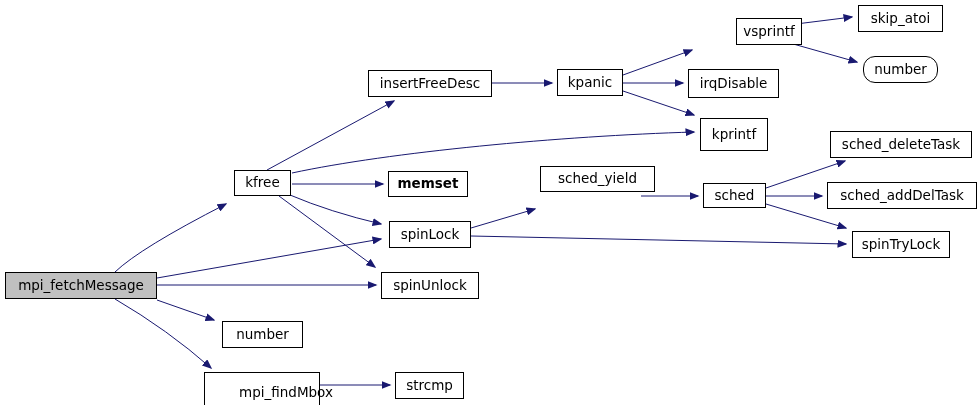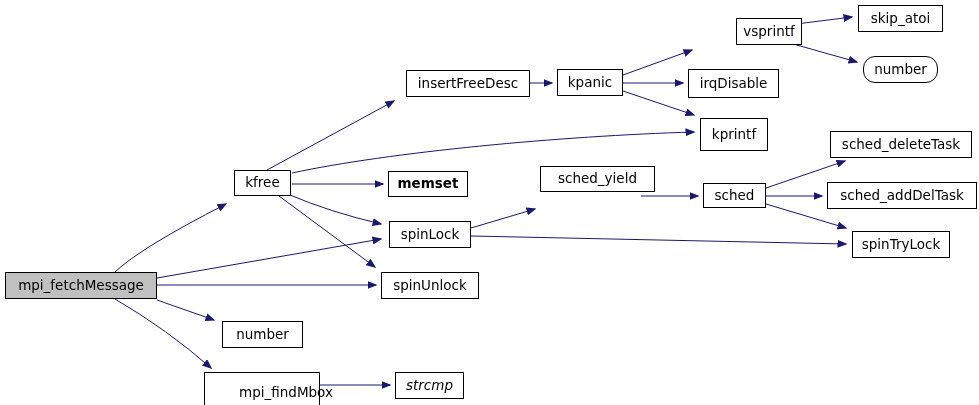--- a/index.html
+++ b/index.html
@@ -77,27 +77,27 @@
         <path d="M766,196 L822,196" class="edge" stroke="#191970" marker-end="url(#arrowhead)"></path>
         <path d="M766,204 L846,228" class="edge" stroke="#191970" marker-end="url(#arrowhead)"></path>
         <path d="M471,228 L535,209" class="edge" stroke="#191970" marker-end="url(#arrowhead)"></path>
         <path d="M471,236 L846,244" class="edge" stroke="#191970" marker-end="url(#arrowhead)"></path>
         <path d="M320,385 L390,385" class="edge" stroke="#191970" marker-end="url(#arrowhead)"></path>
       </g>
   </svg>
   <div id="nodes">
       <div class="node root" style="left: 5px; top: 272px; width: 152px; height: 27px;">mpi_fetchMessage</div>
       <div class="node" style="left: 234px; top: 170px; width: 57px; height: 26px;">kfree</div>
-      <div class="node" style="left: 368px; top: 70px; width: 124px; height: 27px; margin-left: 38px;">insertFreeDesc</div>
+      <div class="node" style="left: 368px; top: 70px; width: 124px; height: 27px;">insertFreeDesc</div>
       <div class="node" style="left: 388px; top: 171px; width: 80px; height: 26px; font-weight: bold;">memset</div>
       <div class="node" style="left: 389px; top: 221px; width: 82px; height: 27px;">spinLock</div>
       <div class="node" style="left: 381px; top: 272px; width: 98px; height: 27px; text-align: right;">spinUnlock</div>
       <div class="node" style="left: 222px; top: 321px; width: 81px; height: 27px;">number</div>
       <div class="node" style="left: 204px; top: 372px; width: 116px; height: 42px; padding-left: 48px;">mpi_findMbox</div>
-      <div class="node" style="left: 395px; top: 372px; width: 69px; height: 27px; font-style: italic;">strcmp</div>
+      <div class="node" style="left: 395px; top: 372px; width: 69px; height: 27px;">strcmp</div>
       <div class="node" style="left: 557px; top: 69px; width: 66px; height: 27px;">kpanic</div>
       <div class="node" style="left: 540px; top: 166px; width: 115px; height: 26px;">sched_yield</div>
       <div class="node" style="left: 736px; top: 18px; width: 66px; height: 27px;">vsprintf</div>
       <div class="node" style="left: 688px; top: 69px; width: 91px; height: 29px;">irqDisable</div>
       <div class="node" style="left: 700px; top: 118px; width: 68px; height: 33px;">kprintf</div>
       <div class="node" style="left: 703px; top: 183px; width: 63px; height: 25px;">sched</div>
       <div class="node" style="left: 858px; top: 5px; width: 85px; height: 27px;">skip_atoi</div>
       <div class="node" style="left: 863px; top: 56px; width: 75px; height: 27px; border-radius: 12px;">number</div>
       <div class="node" style="left: 830px; top: 131px; width: 142px; height: 27px;">sched_deleteTask</div>
       <div class="node" style="left: 827px; top: 182px; width: 150px; height: 27px;">sched_addDelTask</div>

